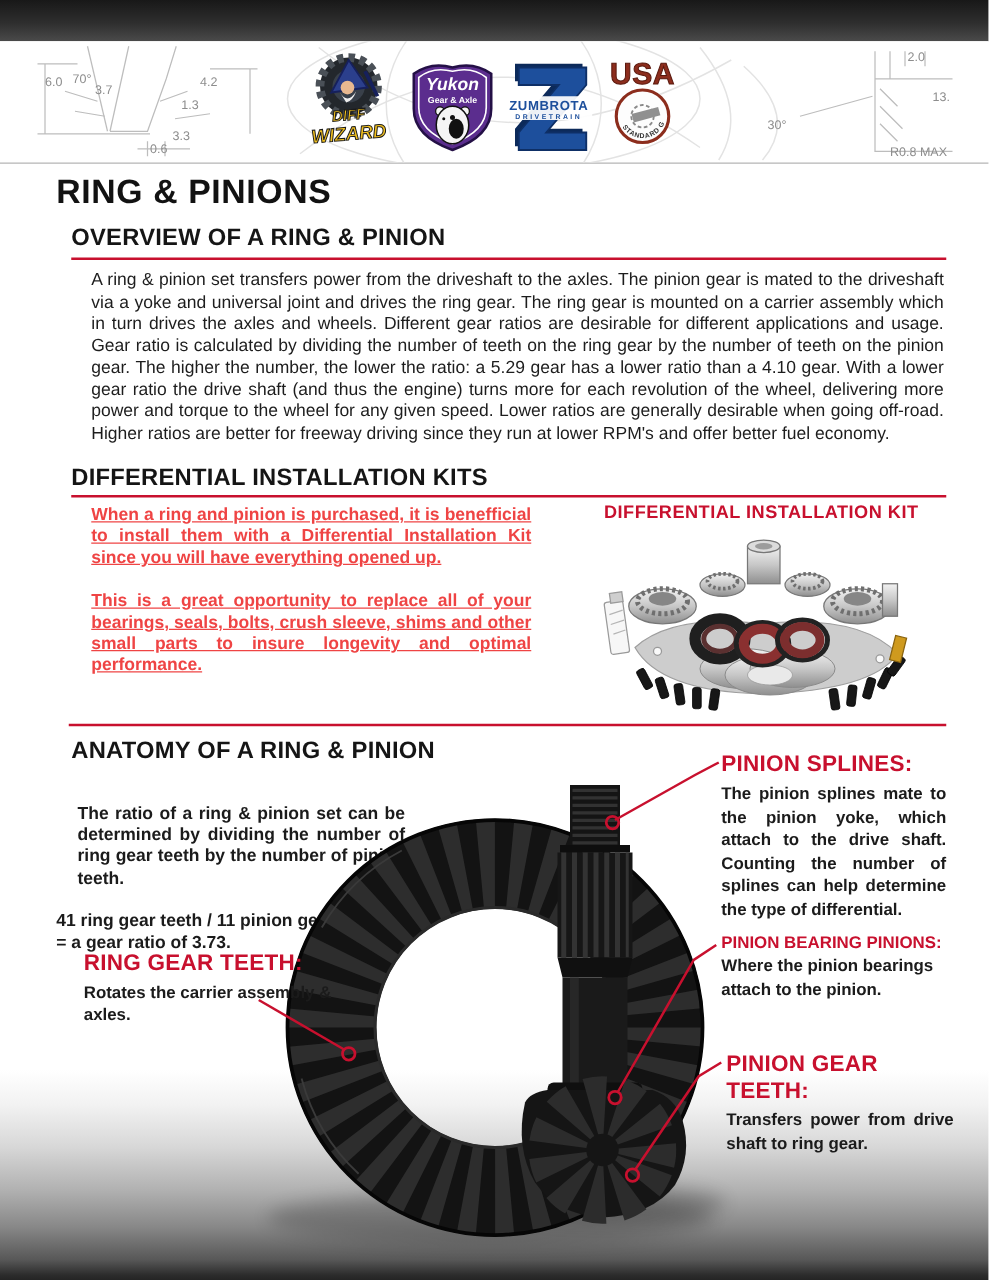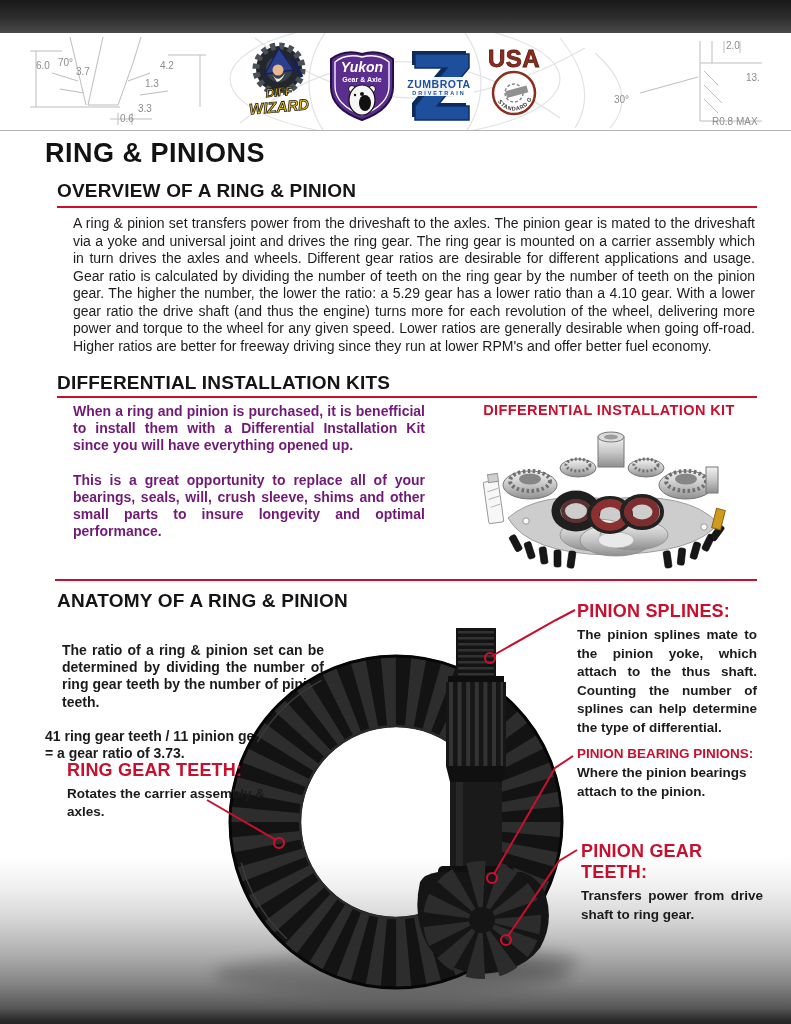--- a/index.html
+++ b/index.html
@@ -37,21 +37,21 @@
   .rule-overview{left:57px;top:206px;width:700px;}
   .rule-install{left:57px;top:396px;width:700px;}
   .rule-anatomy{left:55px;top:579px;width:702px;}
 
   
   .overview-body{position:absolute;left:73px;top:215px;width:682px;margin:0;
                  font-size:14px;line-height:17.5px;text-align:justify;color:#1d1d1d;}
 
   
   .install-col{position:absolute;left:73px;top:403px;width:352px;font-size:14px;line-height:17.2px;
-               font-weight:700;text-align:justify;color:#701a75;}
+               font-weight:700;text-align:justify;color:#ef4444;text-decoration:underline;}
   .install-col p{margin:0 0 17px 0;}
   .kit-label{position:absolute;left:458px;top:402px;width:302px;text-align:center;
              font-size:14.5px;font-weight:800;letter-spacing:.4px;color:var(--accent_red,#c8102e);}
   .kit-art{position:absolute;left:478px;top:423px;width:264px;height:146px;}
 
   
   .anatomy-intro{position:absolute;left:45px;top:625px;width:296px;font-size:14px;
                  line-height:17.2px;font-weight:700;color:#1b1b1b;}
   .anatomy-intro .jp{margin:17px;text-align:justify;}
   .gear-art{position:absolute;left:0;top:0;width:791px;height:1024px;pointer-events:none;z-index:3;}
@@ -178,21 +178,21 @@
   <h1 class="title">RING &amp; PINIONS</h1>
 
   <h2 class="h2 h2-overview">OVERVIEW OF A RING &amp; PINION</h2>
   <div class="rule rule-overview"></div>
   <p class="overview-body">A ring &amp; pinion set transfers power from the driveshaft to the axles. The pinion gear is mated to the driveshaft via a yoke and universal joint and drives the ring gear. The ring gear is mounted on a carrier assembly which in turn drives the axles and wheels. Different gear ratios are desirable for different applications and usage. Gear ratio is calculated by dividing the number of teeth on the ring gear by the number of teeth on the pinion gear. The higher the number, the lower the ratio: a 5.29 gear has a lower ratio than a 4.10 gear. With a lower gear ratio the drive shaft (and thus the engine) turns more for each revolution of the wheel, delivering more power and torque to the wheel for any given speed. Lower ratios are generally desirable when going off-road. Higher ratios are better for freeway driving since they run at lower RPM's and offer better fuel economy.</p>
 
   <h2 class="h2 h2-install">DIFFERENTIAL INSTALLATION KITS</h2>
   <div class="rule rule-install"></div>
   <div class="install-col">
     <p>When a ring and pinion is purchased, it is benefficial to install them with a Differential Installation Kit since you will have everything opened up.</p>
-    <p>This is a great opportunity to replace all of your bearings, seals, will, crush sleeve, shims and other small parts to insure longevity and optimal performance.</p>
+    <p>This is a great opportunity to replace all of your bearings, seals, bolts, crush sleeve, shims and other small parts to insure longevity and optimal performance.</p>
   </div>
   <div class="kit-label">DIFFERENTIAL INSTALLATION KIT</div>
 
   <svg class="kit-art" viewBox="0 0 264 146">
     <defs>
       <linearGradient id="silv" x1="0" y1="0" x2="0" y2="1">
         <stop offset="0" stop-color="#f2f2f2"></stop>
           <stop offset=".5" stop-color="#c7c7c7"></stop>
           <stop offset="1" stop-color="#8f8f8f"></stop>
       </linearGradient>
@@ -324,21 +324,21 @@
     </g>
   </svg>
 
   <div class="callout co-ring">
     <div class="co-title">RING GEAR TEETH:</div>
     <div class="co-body">Rotates the carrier assembly &amp; axles.</div>
   </div>
 
   <div class="callout co-splines">
     <div class="co-title">PINION SPLINES:</div>
-    <div class="co-body">The pinion splines mate to the pinion yoke, which attach to the thus shaft. Counting the number of splines can help determine the type of differential.</div>
+    <div class="co-body">The pinion splines mate to the pinion yoke, which attach to the drive shaft. Counting the number of splines can help determine the type of differential.</div>
   </div>
 
   <div class="callout co-journals">
     <p>
       <span class="co-title-inline">PINION BEARING PINIONS:</span>
       <span>Where the pinion bearings attach to the pinion.</span>
     </p>
   </div>
 
   <div class="callout co-gearteeth">

